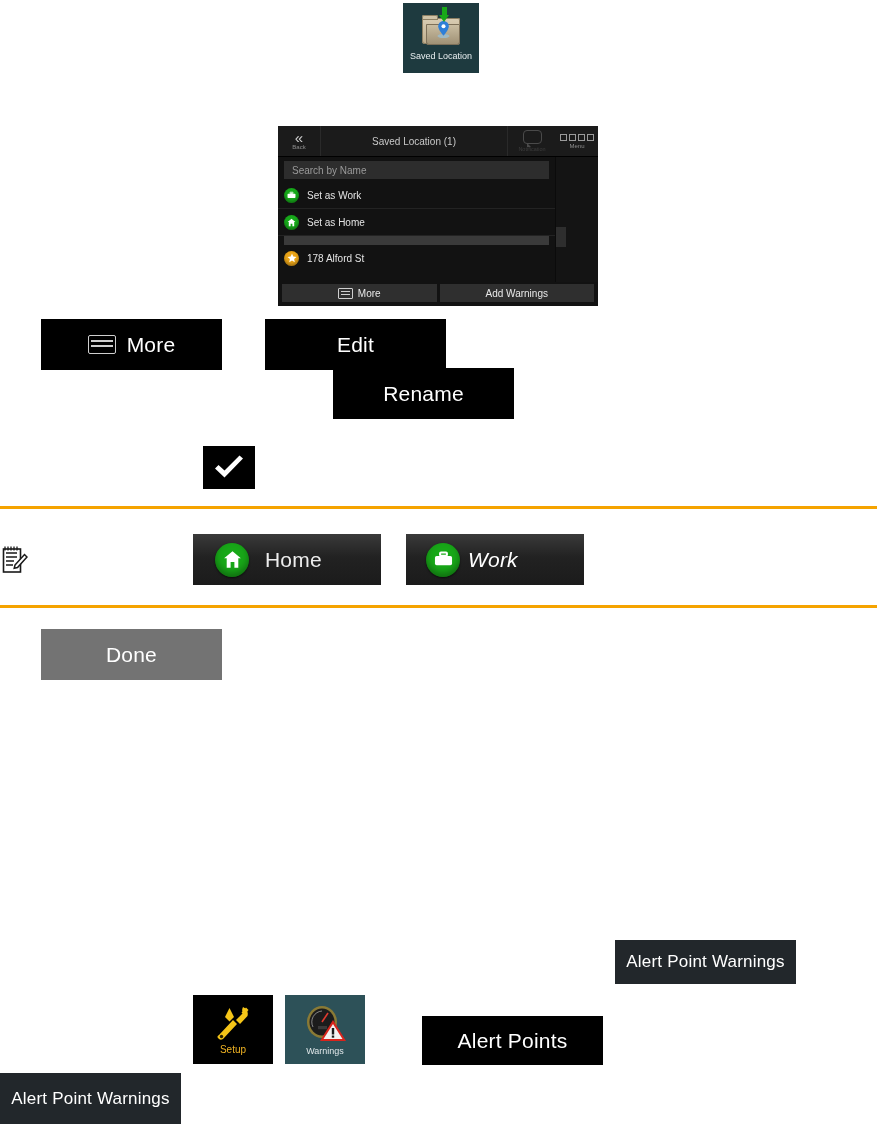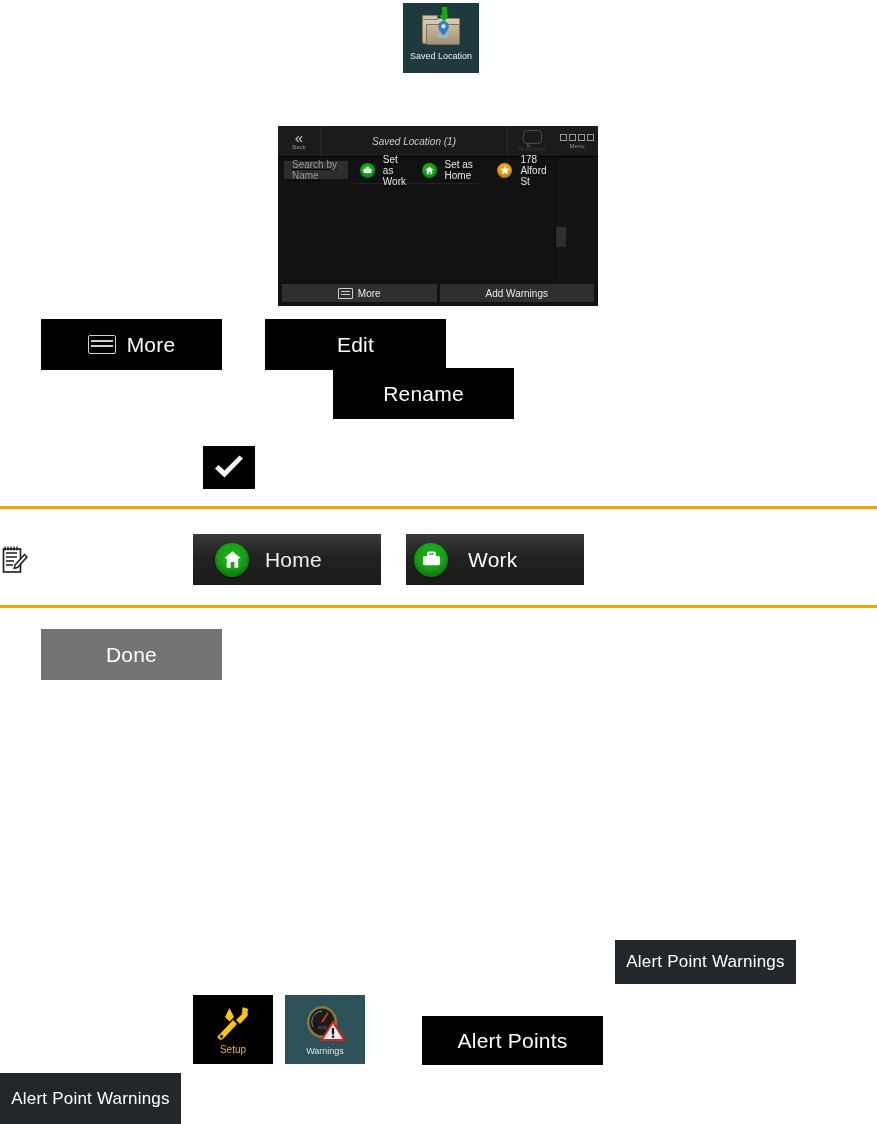--- a/index.html
+++ b/index.html
@@ -71,21 +71,21 @@
     border-bottom:1px solid #000;flex:0 0 30px;position:relative;
   }
   .hdr-back{
     width:42px;display:flex;flex-direction:column;align-items:center;justify-content:center;
     border-right:1px solid #2a2a2a;
   }
   .hdr-back .chev{color:#cfcfcf;font-size:15px;line-height:11px;}
   .hdr-back .lbl{color:#8d8d8d;font-size:6px;margin-top:1px;}
   .hdr-title{
     flex:1;display:flex;align-items:center;justify-content:center;
-    color:#c9c9c9;font-size:10px;font-style:italic;
+    color:#c9c9c9;font-size:10px;
   }
   .hdr-notif{
     width:48px;display:flex;flex-direction:column;align-items:center;justify-content:center;
     border-left:1px solid #2a2a2a;
   }
   .bubble{
     width:17px;height:12px;border:1.3px solid #4a4a4a;border-radius:4px;position:relative;
   }
   .bubble:after{
     content:"";position:absolute;left:3px;bottom:-4px;width:0;height:0;
@@ -93,21 +93,21 @@
   }
   .hdr-notif .lbl{color:#3d3d3d;font-size:5.5px;margin-top:2px;}
   .hdr-menu{
     width:42px;display:flex;flex-direction:column;align-items:center;justify-content:center;
   }
   .menu-dots{display:flex;gap:2px;}
   .menu-dots i{width:5px;height:5px;border:1px solid #9a9a9a;display:block;}
   .hdr-menu .lbl{color:#8d8d8d;font-size:6px;margin-top:2px;}
 
   #navBody{flex:1;position:relative;display:flex;}
-  #navList{flex:1;display:flex;flex-direction:row;text-decoration:underline;}
+  #navList{flex:1;display:flex;flex-direction:column;}
   #navScroll{
     width:42px;background:#141414;border-left:1px solid #0b0b0b;position:relative;
   }
   #navScroll .thumb{
     position:absolute;left:0;top:70px;width:10px;height:20px;background:#2e2e2e;
   }
 
   .searchbox{
     margin:4px 6px 3px 6px;height:18px;background:#2d2d2d;
     display:flex;align-items:center;padding:0 8px;color:#9a9a9a;font-size:10px;
@@ -152,21 +152,21 @@
   #btnCheck svg{display:block;}
 
   #btnHome{
     left:193px;top:534px;width:188px;height:51px;
     background:linear-gradient(180deg,#3a3a3a 0%,#222 45%,#1b1b1b 100%);
     justify-content:flex-start;padding-left:22px;gap:16px;font-size:21px;color:#ededed;
   }
   #btnWork{
     left:406px;top:534px;width:178px;height:51px;
     background:linear-gradient(180deg,#3a3a3a 0%,#222 45%,#1b1b1b 100%);
-    justify-content:flex-start;padding-left:8px;gap:20px;font-size:21px;color:#ffffff;
+    justify-content:flex-start;padding-left:20px;gap:8px;font-size:21px;color:#ffffff;font-style:italic;
   }
   .big-circ{
     width:34px;height:34px;border-radius:50%;background:#18a818;
     display:flex;align-items:center;justify-content:center;flex:0 0 34px;
     box-shadow:inset 0 -4px 7px rgba(0,0,0,.35),0 1px 2px rgba(0,0,0,.6);
   }
   #btnDone{
     left:41px;top:629px;width:181px;height:51px;background:#737373;
     font-size:21px;color:#fff;
   }

